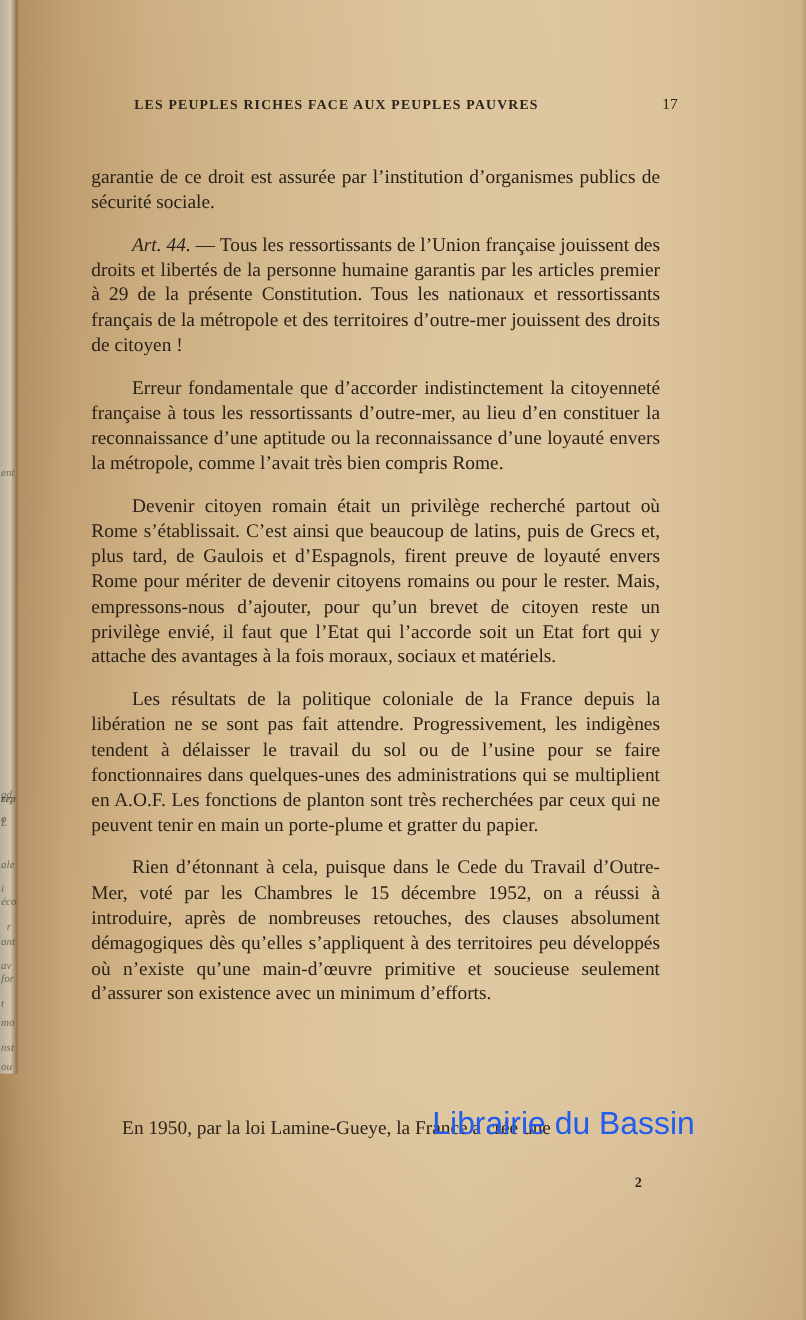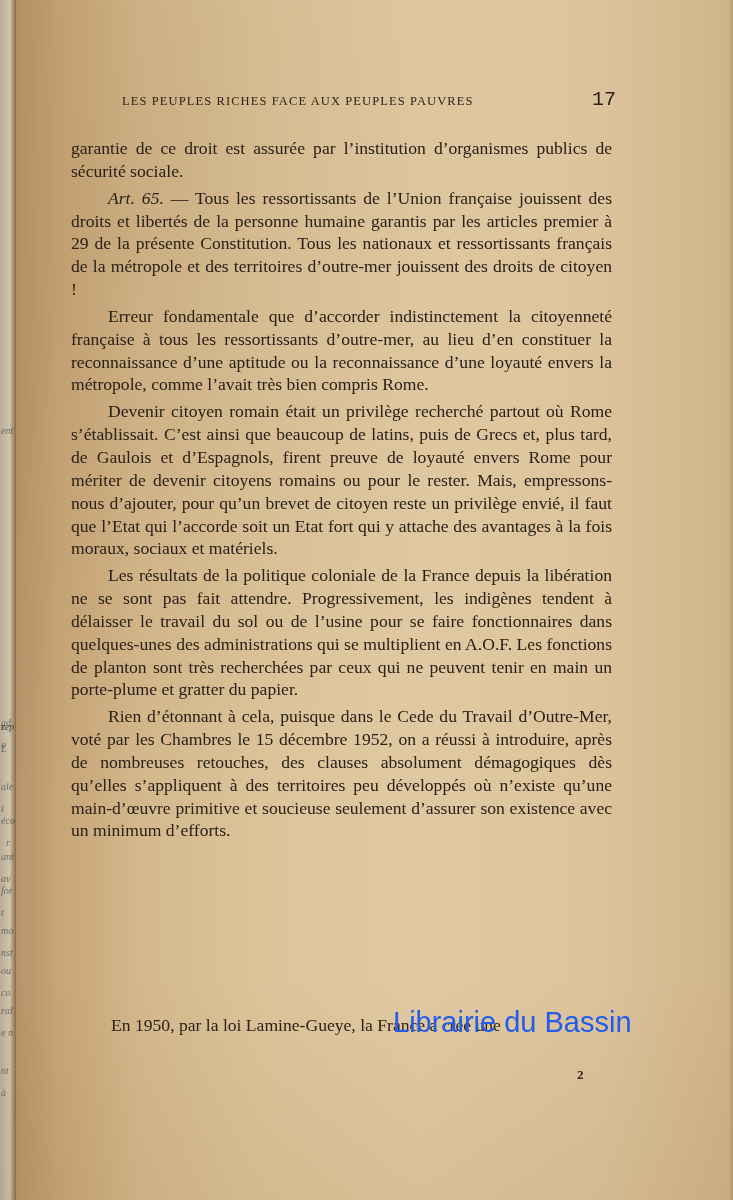--- a/index.html
+++ b/index.html
@@ -33,21 +33,21 @@
   .bottom-shade {
     position: absolute;
     left: 0; right: 0; bottom: 0; height: 220px;
     background: linear-gradient(180deg, rgba(0,0,0,0) 0%, rgba(140,100,50,0.10) 100%);
     pointer-events: none;
   }
   .left-binding {
     position: absolute;
     left: 0; top: 0;
     width: 16px;
-    height: 1200px;
+    height: 976px;
     background: linear-gradient(90deg, #b8ad98 0%, #cfc4ae 60%, #8a6a45 100%);
     overflow: hidden;
   }
   .left-binding .ghost-text {
     position: absolute;
     left: 1px;
     width: 14px;
     font-family: "Liberation Serif", serif;
     font-size: 10px;
     line-height: 22px;
@@ -68,42 +68,42 @@
     top: 88px;
     width: 494px;
     display: flex;
     justify-content: space-between;
     align-items: baseline;
   }
   .running-title {
     font-family: "Liberation Serif", serif;
     font-size: 12.5px;
     letter-spacing: 1.1px;
-    font-weight: normal;
+    font-weight: bold;
     color: #2c241b;
   }
   .page-number {
-    font-family: Liberation Mono, monospace;
-    font-size: 20px;
+    font-family: Liberation Serif, serif;
+    font-size: 14px;
     color: #2c241b;
   }
   .body-text {
     position: absolute;
     left: 67px;
     top: 133px;
     width: 549px;
     font-family: "Liberation Serif", serif;
     font-size: 17.6px;
     line-height: 22.85px;
     text-align: justify;
     hyphens: none;
     color: #2a2119;
   }
   .para {
-    margin: 4px;
+    margin: 16px;
     text-indent: 37px;
   }
   .para.cont {
     text-indent: 0;
   }
   .art-label {
     font-style: italic;
   }
   .last-para {
     position: absolute;
@@ -164,21 +164,21 @@
   <div class="running-head">
     <span class="running-title">LES PEUPLES RICHES FACE AUX PEUPLES PAUVRES</span>
     <span class="page-number">17</span>
   </div>
 
   <div class="body-text">
     <p class="para cont">
       <span>garantie de ce droit est assurée par l’institution d’organismes publics de sécurité sociale.</span>
     </p>
     <p class="para">
-      <span class="art-label">Art. 65.</span><span> — Tous les ressortissants de l’Union française jouissent des droits et libertés de la personne humaine garantis par les articles premier à 29 de la présente Constitution. Tous les nationaux et ressortissants français de la métropole et des territoires d’outre-mer jouissent des droits de citoyen !</span>
+      <span class="art-label">Art. 44.</span><span> — Tous les ressortissants de l’Union française jouissent des droits et libertés de la personne humaine garantis par les articles premier à 29 de la présente Constitution. Tous les nationaux et ressortissants français de la métropole et des territoires d’outre-mer jouissent des droits de citoyen !</span>
     </p>
     <p class="para">
       <span>Erreur fondamentale que d’accorder indistinctement la citoyenneté française à tous les ressortissants d’outre-mer, au lieu d’en constituer la reconnaissance d’une aptitude ou la reconnaissance d’une loyauté envers la métropole, comme l’avait très bien compris Rome.</span>
     </p>
     <p class="para">
       <span>Devenir citoyen romain était un privilège recherché partout où Rome s’établissait. C’est ainsi que beaucoup de latins, puis de Grecs et, plus tard, de Gaulois et d’Espagnols, firent preuve de loyauté envers Rome pour mériter de devenir citoyens romains ou pour le rester. Mais, empressons-nous d’ajouter, pour qu’un brevet de citoyen reste un privilège envié, il faut que l’Etat qui l’accorde soit un Etat fort qui y attache des avantages à la fois moraux, sociaux et matériels.</span>
     </p>
     <p class="para">
       <span>Les résultats de la politique coloniale de la France depuis la libération ne se sont pas fait attendre. Progressivement, les indigènes tendent à délaisser le travail du sol ou de l’usine pour se faire fonctionnaires dans quelques-unes des administrations qui se multiplient en A.O.F. Les fonctions de planton sont très recherchées par ceux qui ne peuvent tenir en main un porte-plume et gratter du papier.</span>
     </p>

